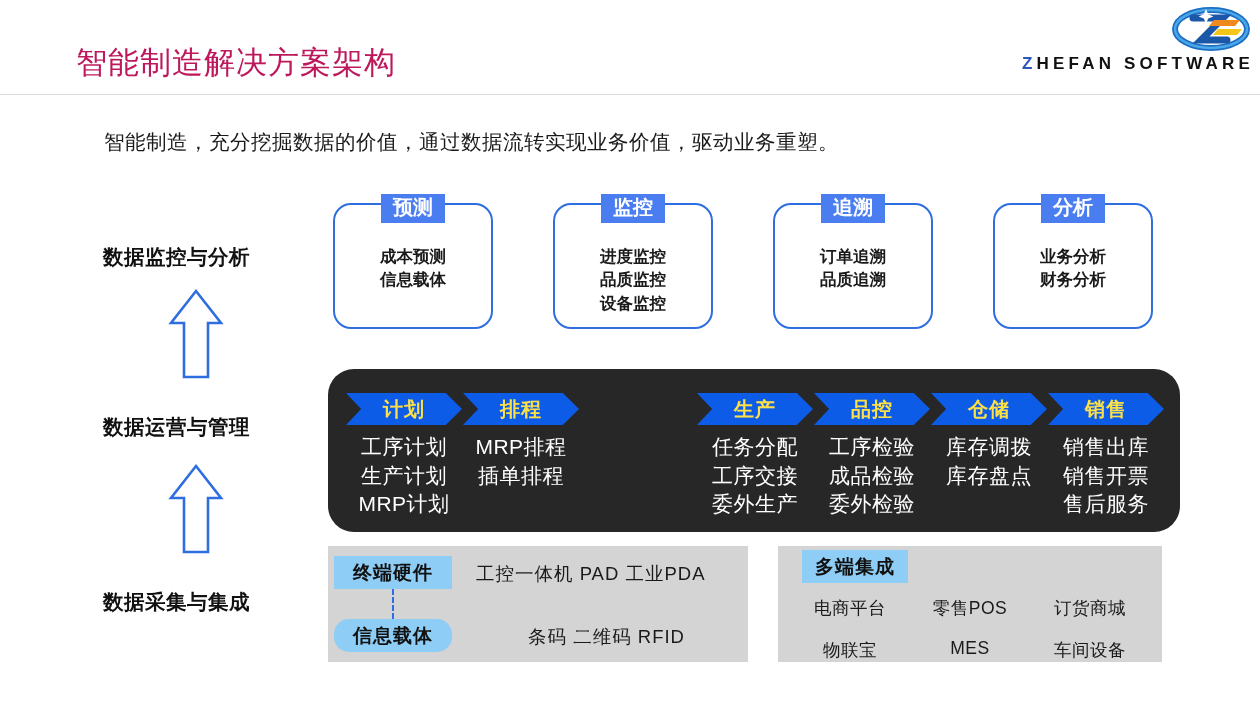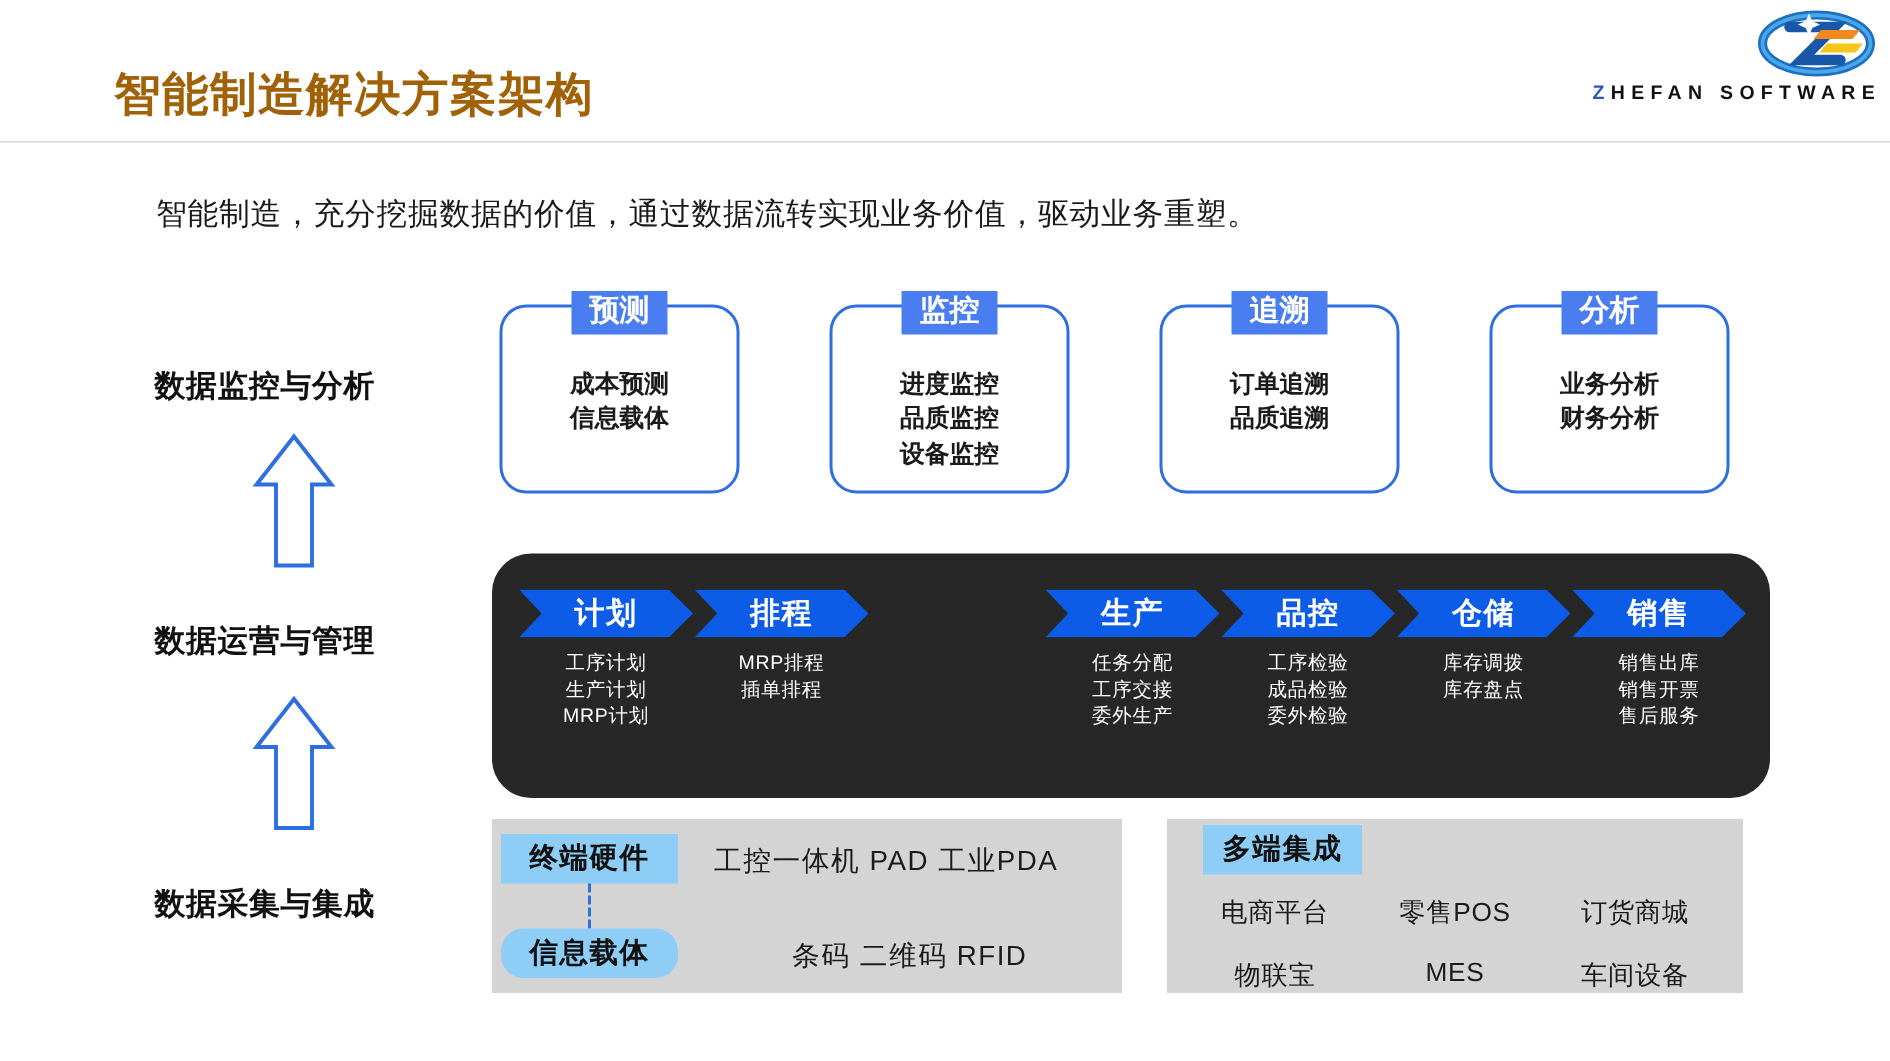--- a/index.html
+++ b/index.html
@@ -12,31 +12,31 @@
   .page { position: relative; width: 1260px; height: 707px; background:#fff; }
 
   
   .logo-block {
     position: absolute; right: 6px; top: 4px;
     width: 200px; height: 78px;
     display: flex; flex-direction: column; align-items: flex-end;
   }
   .logo-mark { width: 86px; height: 48px; }
   .logo-text {
-    font-size: 13px; font-weight: bold; letter-spacing: 4.2px;
+    font-size: 17px; font-weight: bold; letter-spacing: 4.2px;
     color: #111; white-space: nowrap; margin-top: 2px;
   }
   .logo-text .z { color: #2b57b8; }
   .header-rule {
     position: absolute; left: 0; top: 94px; width: 1260px;
     height: 1px; background: #d9d9d9;
   }
   .page-title {
     position: absolute; left: 76px; top: 42px;
-    font-size: 31px; font-weight: bold; color: #a16207;
+    font-size: 31px; font-weight: normal; color: #be185d;
     letter-spacing: 1px;
   }
   .subtitle {
     position: absolute; left: 104px; top: 128px;
     font-size: 20.5px; color: #1a1a1a; letter-spacing: .5px;
   }
 
   
   .stage-label {
     position: absolute; left: 103px;
@@ -77,27 +77,27 @@
     position: absolute; left: 328px; top: 369px;
     width: 852px; height: 163px;
     background: #272727; border-radius: 26px;
   }
   .ops-row { position: absolute; left: 0; top: 0; width: 100%; height: 100%; }
   .ops-col {
     position: absolute; top: 24px; width: 116px; text-align: center;
   }
   .ops-chev {
     position: relative; height: 32px; width: 116px;
-    background: #0d5ce8; color: #ffffff;
+    background: #0d5ce8; color: #fde047;
     font-size: 20px; font-weight: bold; line-height: 32px;
     clip-path: polygon(0 0, 86% 0, 100% 50%, 86% 100%, 0 100%, 13% 50%);
     letter-spacing: 1px;
   }
   .ops-items {
-    margin-top: 8px; font-size: 13px; color: #fff; line-height: 1.36;
+    margin-top: 8px; font-size: 21px; color: #fff; line-height: 1.36;
     letter-spacing: .5px;
   }
 
   
   .gray-panel {
     position: absolute; top: 546px; height: 116px; background: #d4d4d4;
   }
   .gray-panel.left { left: 328px; width: 420px; }
   .gray-panel.right { left: 778px; width: 384px; }
 

